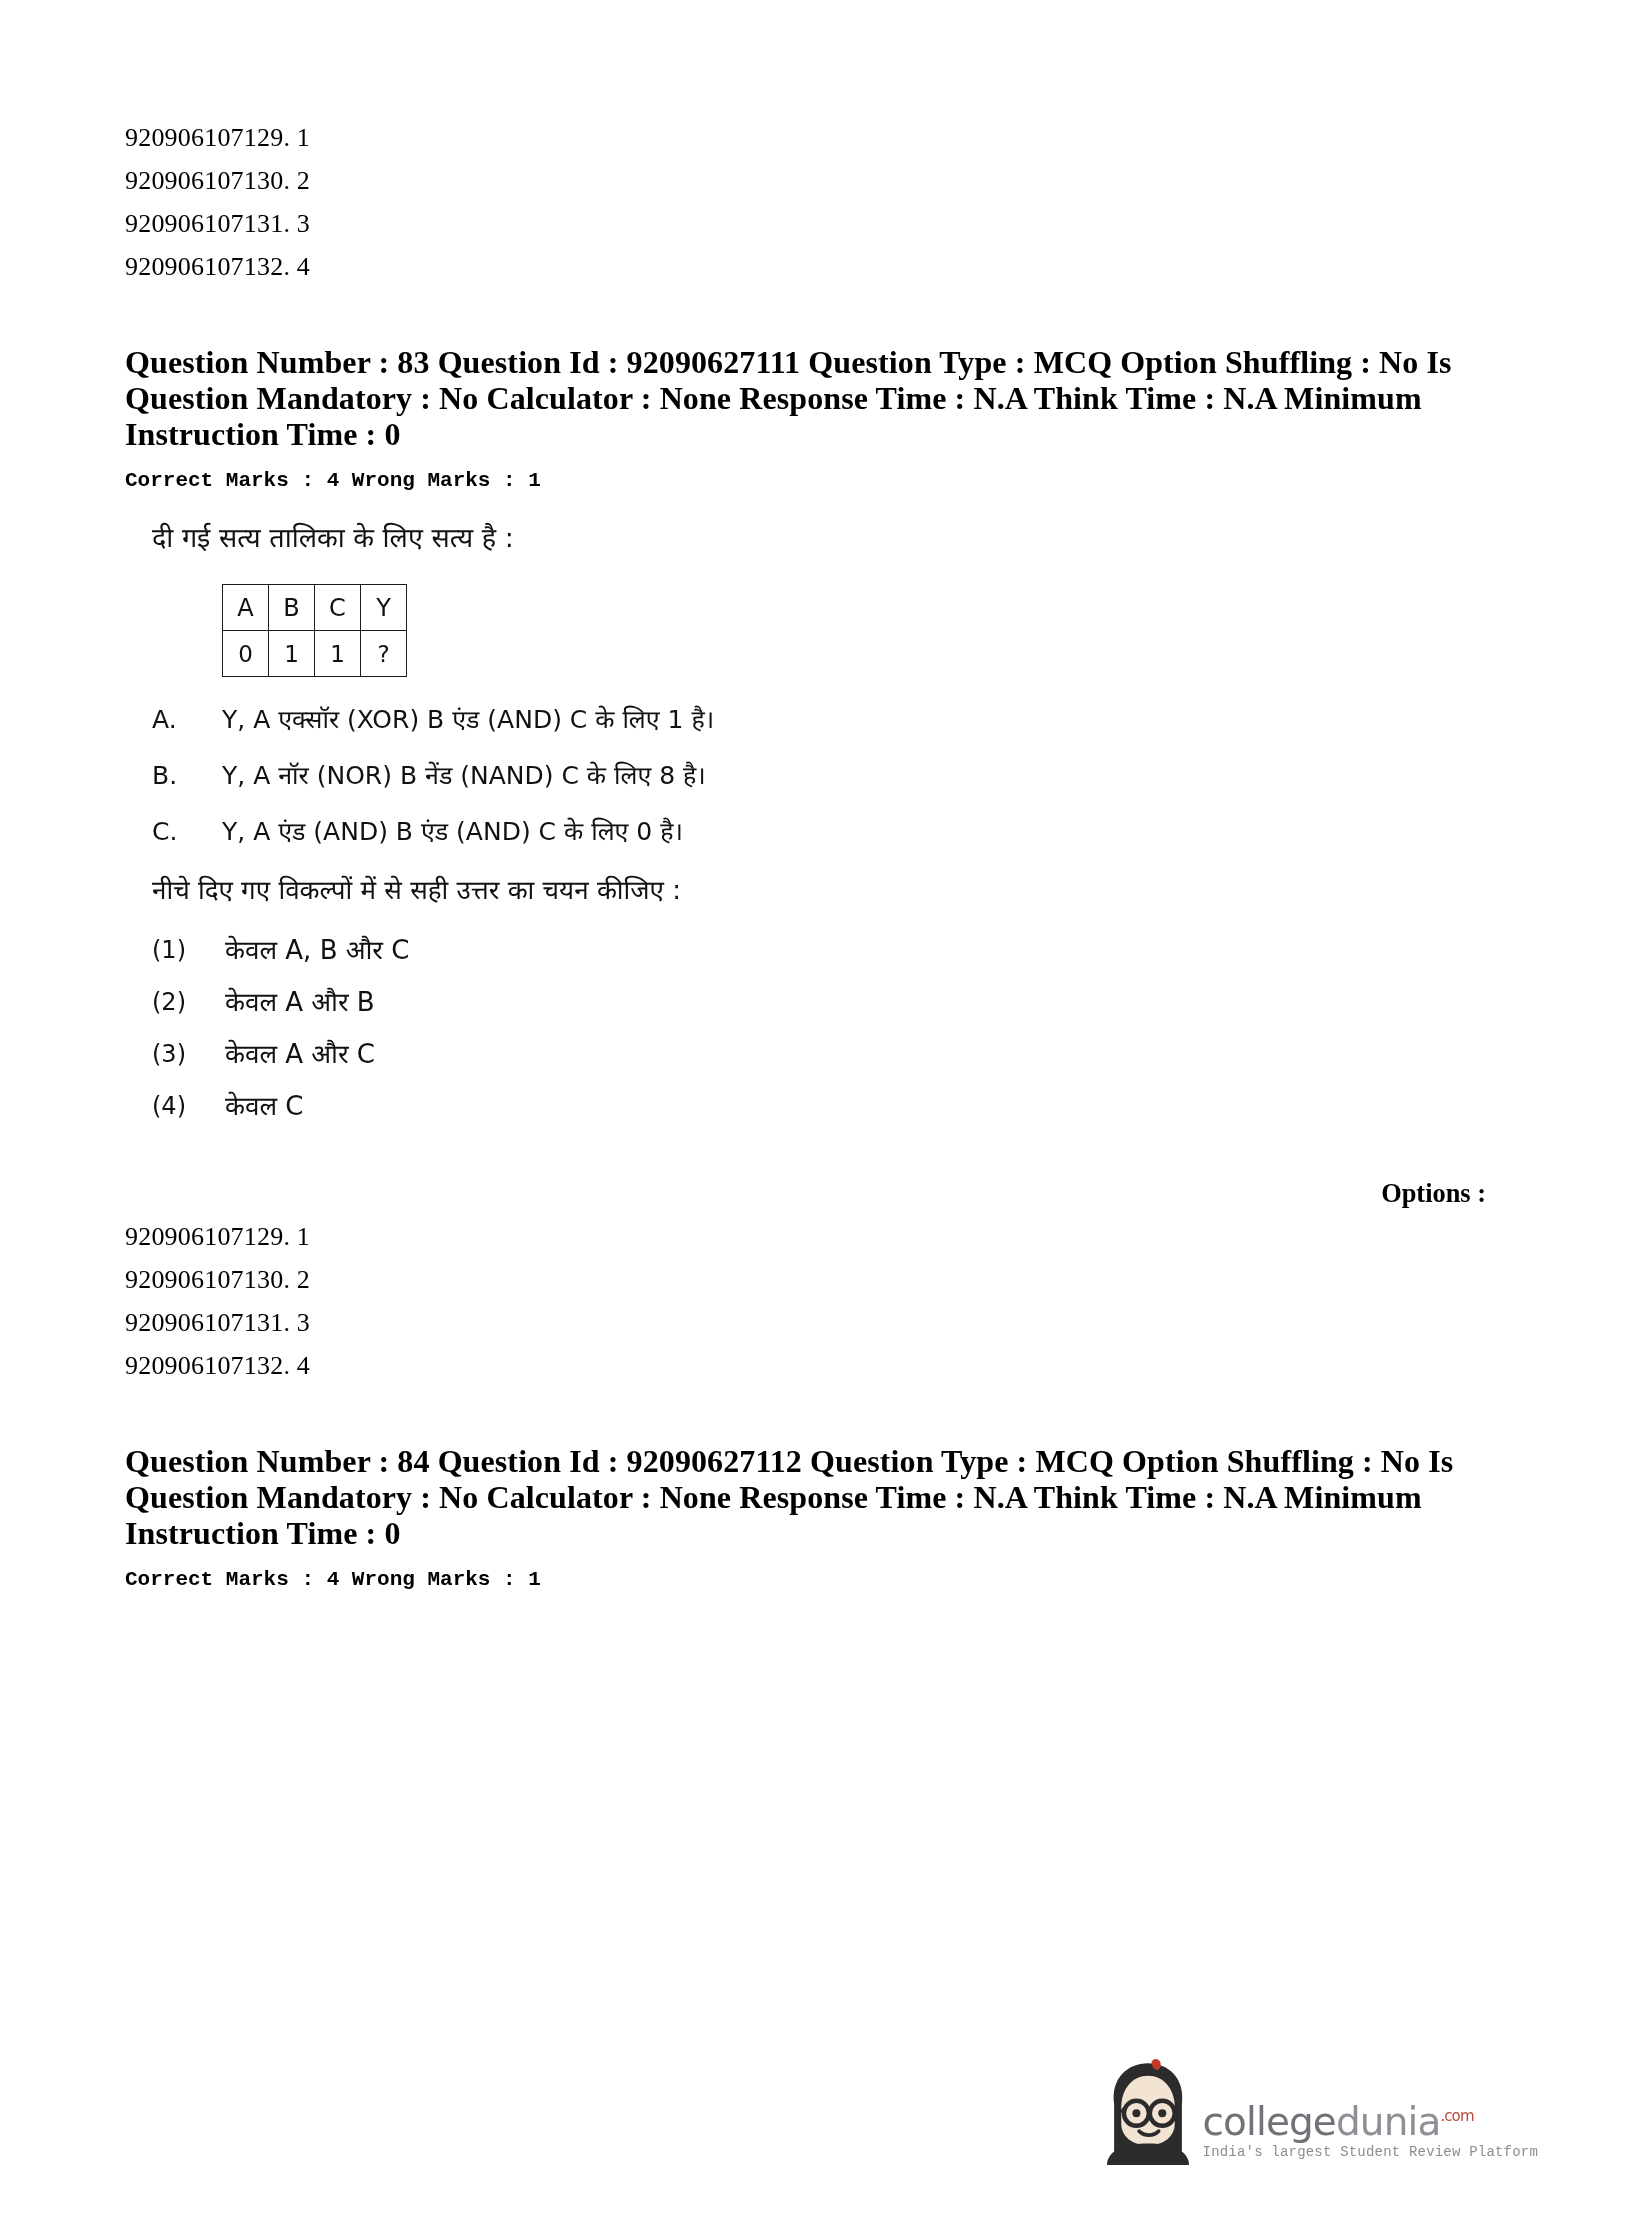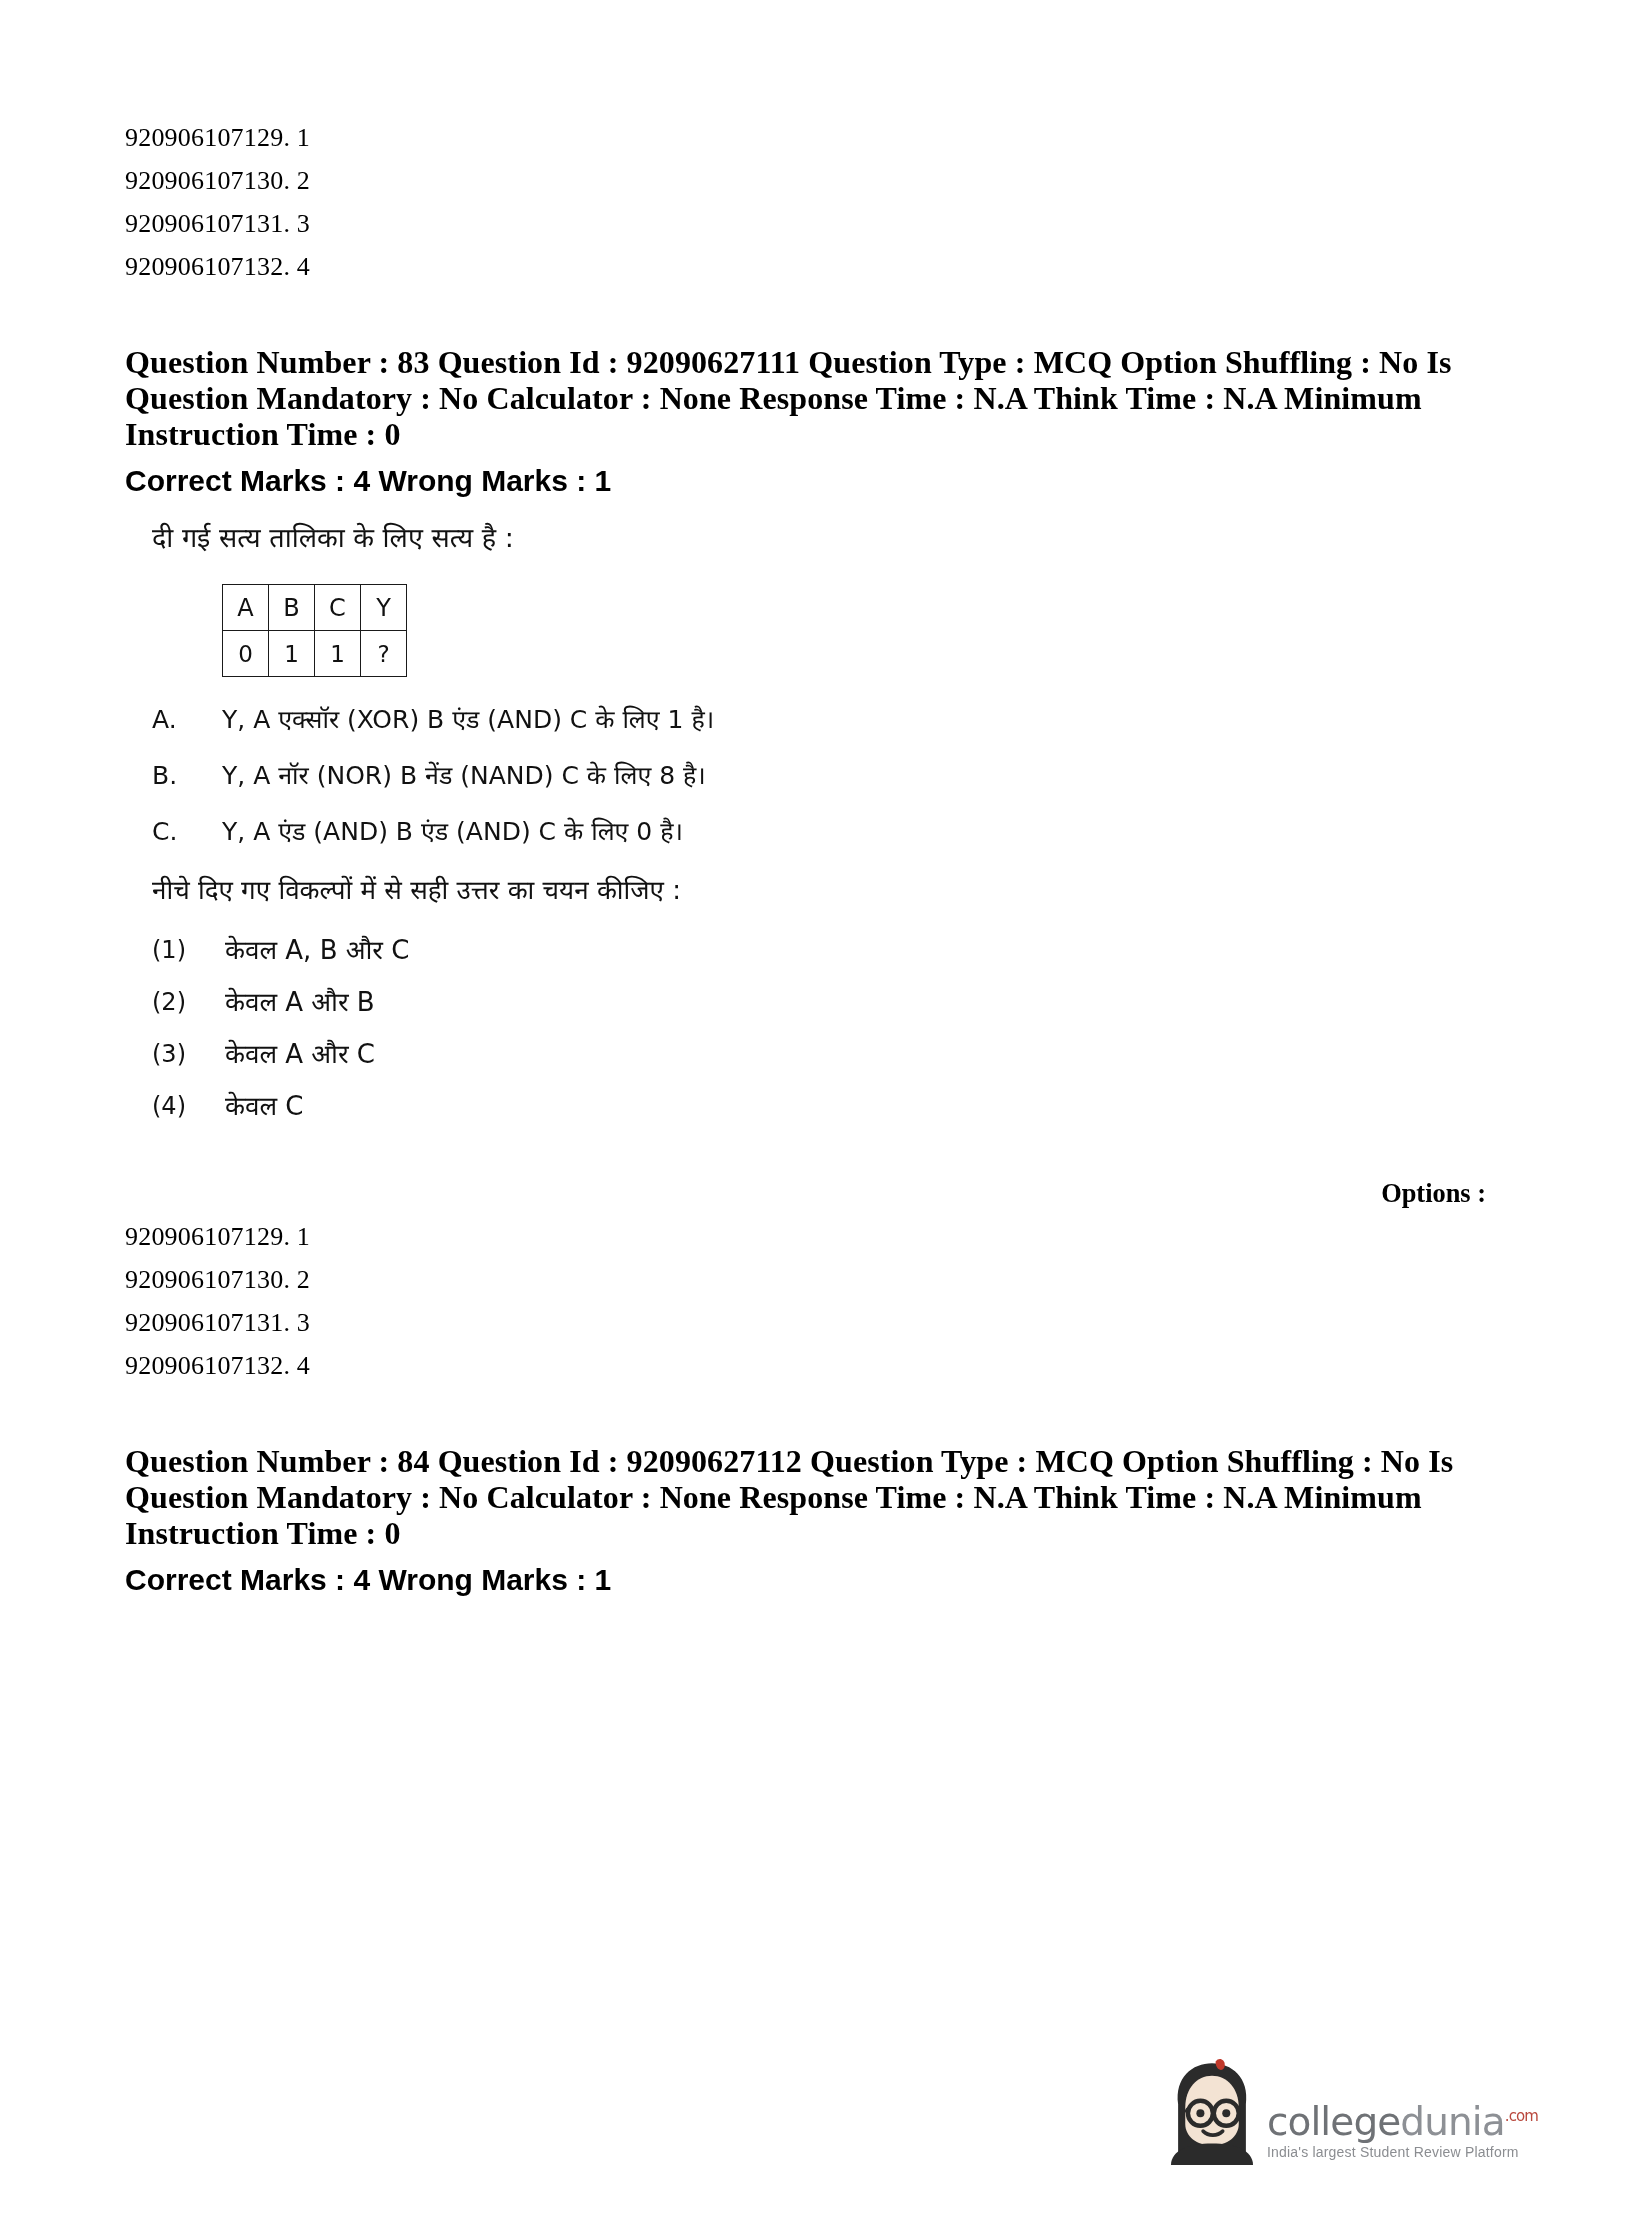--- a/index.html
+++ b/index.html
@@ -38,23 +38,23 @@
   }
   .meta-block {
     font-family: "Liberation Serif", serif;
     font-weight: bold;
     font-size: 32px;
     line-height: 36px;
     letter-spacing: 0.1px;
   }
   .meta-block .row2 { display: block; }
   .marks-line {
-    font-family: Liberation Sans, sans-serif;
+    font-family: Liberation Mono, monospace;
     font-weight: bold;
-    font-size: 30px;
+    font-size: 21px;
     line-height: 43px;
     margin-top: 7.2px;
   }
   .options-label {
     font-family: "Liberation Serif", serif;
     font-weight: bold;
     font-size: 26.4px;
     line-height: 43px;
     text-align: right;
   }
@@ -154,21 +154,21 @@
     font-weight: 400;
   }
   .brand-word .b1 { color: #6f7276; }
   .brand-word .b2 { color: #8d9095; }
   .brand-word sup {
     font-size: 15px;
     vertical-align: super;
     color: #b9473c;
   }
   .brand-tag {
-    font-family: Liberation Sans, sans-serif;
+    font-family: Liberation Mono, monospace;
     font-size: 14px;
     color: #8b8d91;
     letter-spacing: 0.2px;
     margin-top: 1.8px;
   }
 </style>
 </head>
 <body>
 
 <div class="page">

